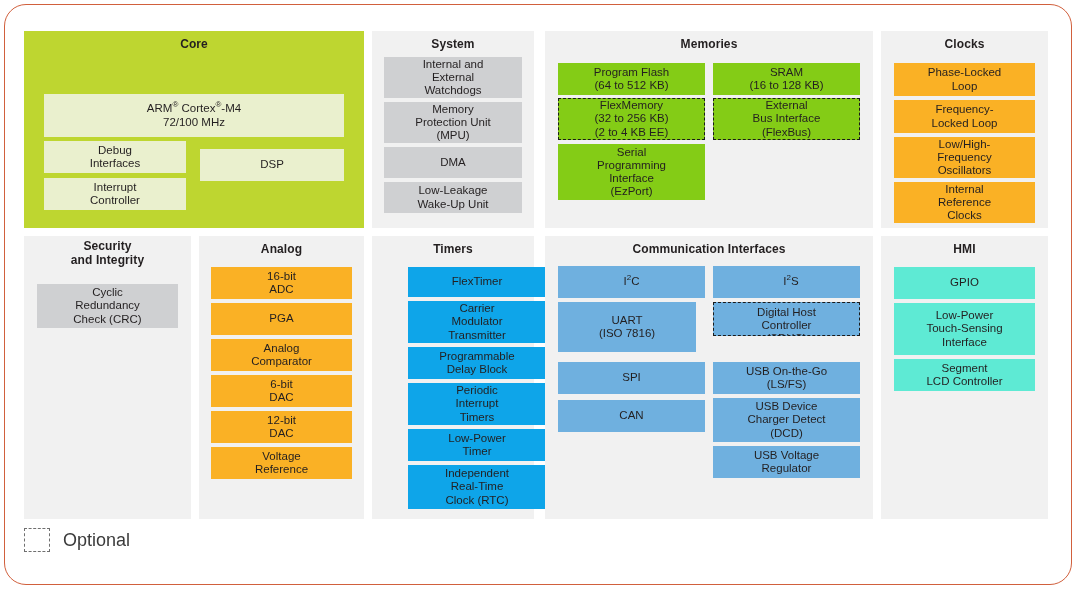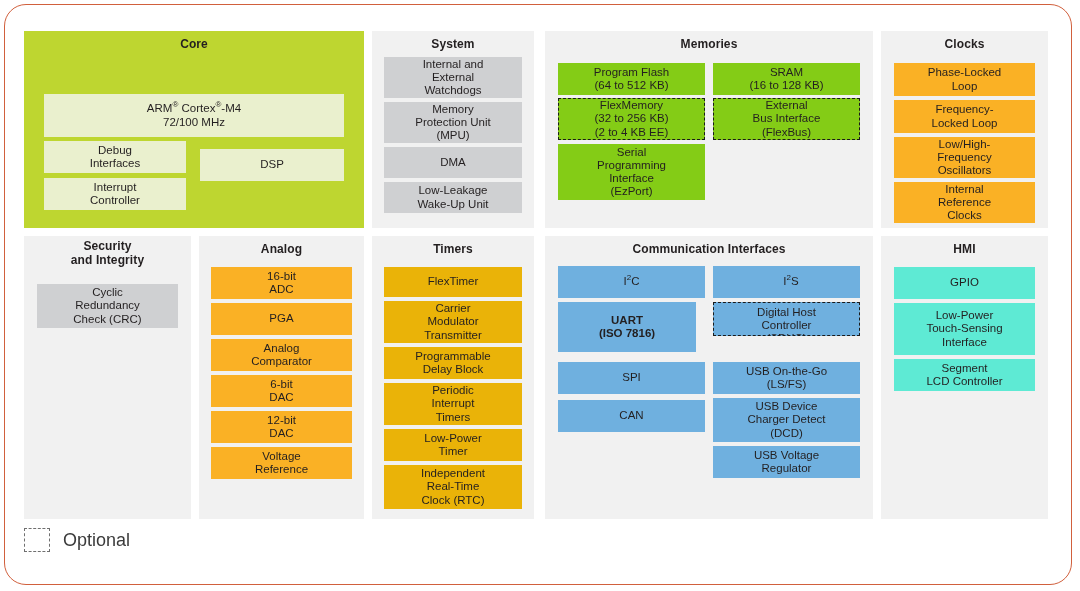--- a/index.html
+++ b/index.html
@@ -46,21 +46,21 @@
     color:#231f20;
     padding:1px 3px;
     overflow:hidden;
   }
   .blk.optional{border:1.7px dashed #1a1a1a;}
 
   .c-cream{background:#EAF0CE;}
   .c-gray{background:#CFD0D2;}
   .c-pink{background:#84cc16;}
   .c-orange{background:#FAB125;}
-  .c-lorange{background:#eab308;}
+  .c-lorange{background:#0ea5e9;margin-left:24px;}
   .c-blue{background:#6FB0DF;}
   .c-yellow{background:#5eead4;}
 
   sup{font-size:8px;vertical-align:super;line-height:0;}
 
   
   #legend{
     position:absolute;left:24px;top:528px;
     display:flex;align-items:center;gap:13px;
   }
@@ -177,21 +177,21 @@
   </div>
 
   <div class="panel" style="left:545px;top:236px;width:328px;height:283px;">
     <div class="panel-title">Communication Interfaces</div>
     <div class="blk c-blue" style="left:13px;top:30px;width:147px;height:32px;">
       <span>I<sup>2</sup>C</span>
     </div>
     <div class="blk c-blue" style="left:168px;top:30px;width:147px;height:32px;padding-left:12px;">
       <span>I<sup>2</sup>S</span>
     </div>
-    <div class="blk c-blue" style="left:13px;top:66px;width:138px;height:50px;white-space:pre-line;font-weight:bold;">UART
+    <div class="blk c-blue" style="left:13px;top:66px;width:138px;height:50px;white-space:pre-line;">UART
 (ISO 7816)</div>
     <div class="blk c-blue optional" style="left:168px;top:66px;width:147px;height:34px;white-space:pre-line;">Secure
 Digital Host
 Controller
 (SDHC)</div>
     <div class="blk c-blue" style="left:13px;top:126px;width:147px;height:32px;white-space:pre-line;">SPI</div>
     <div class="blk c-blue" style="left:168px;top:126px;width:147px;height:32px;white-space:pre-line;">USB On-the-Go
 (LS/FS)</div>
     <div class="blk c-blue" style="left:13px;top:164px;width:147px;height:32px;white-space:pre-line;">CAN</div>
     <div class="blk c-blue" style="left:168px;top:162px;width:147px;height:44px;white-space:pre-line;">USB Device

